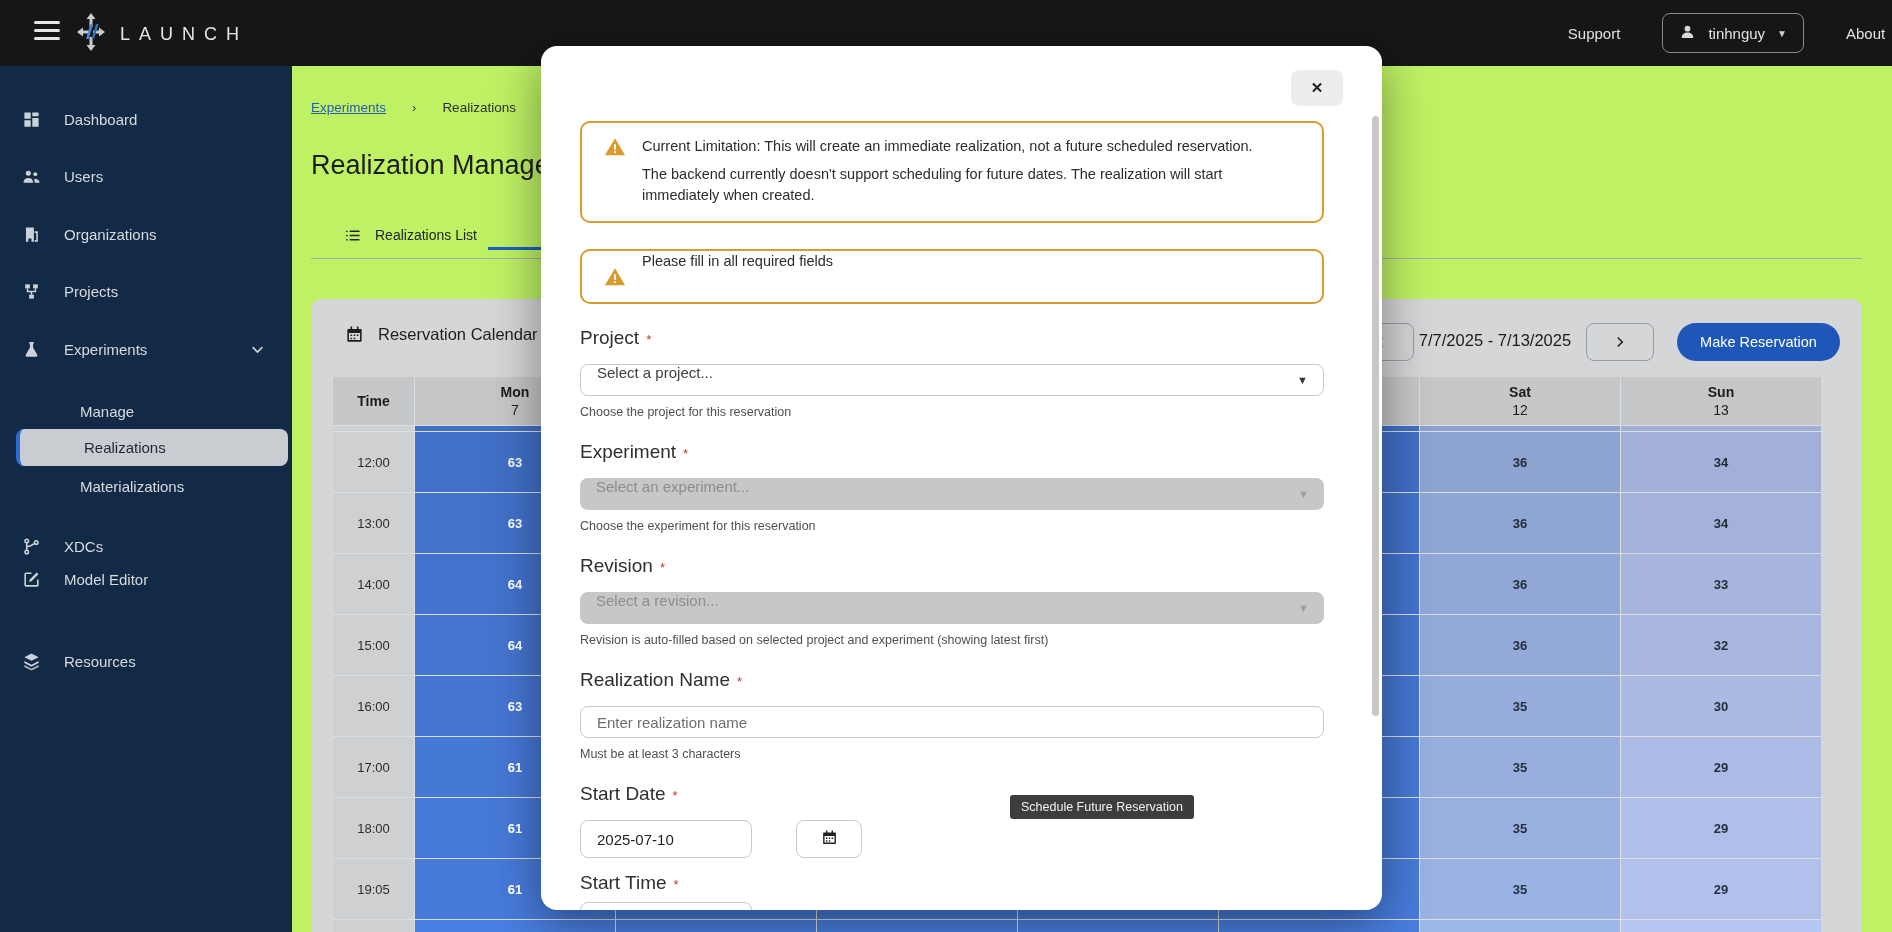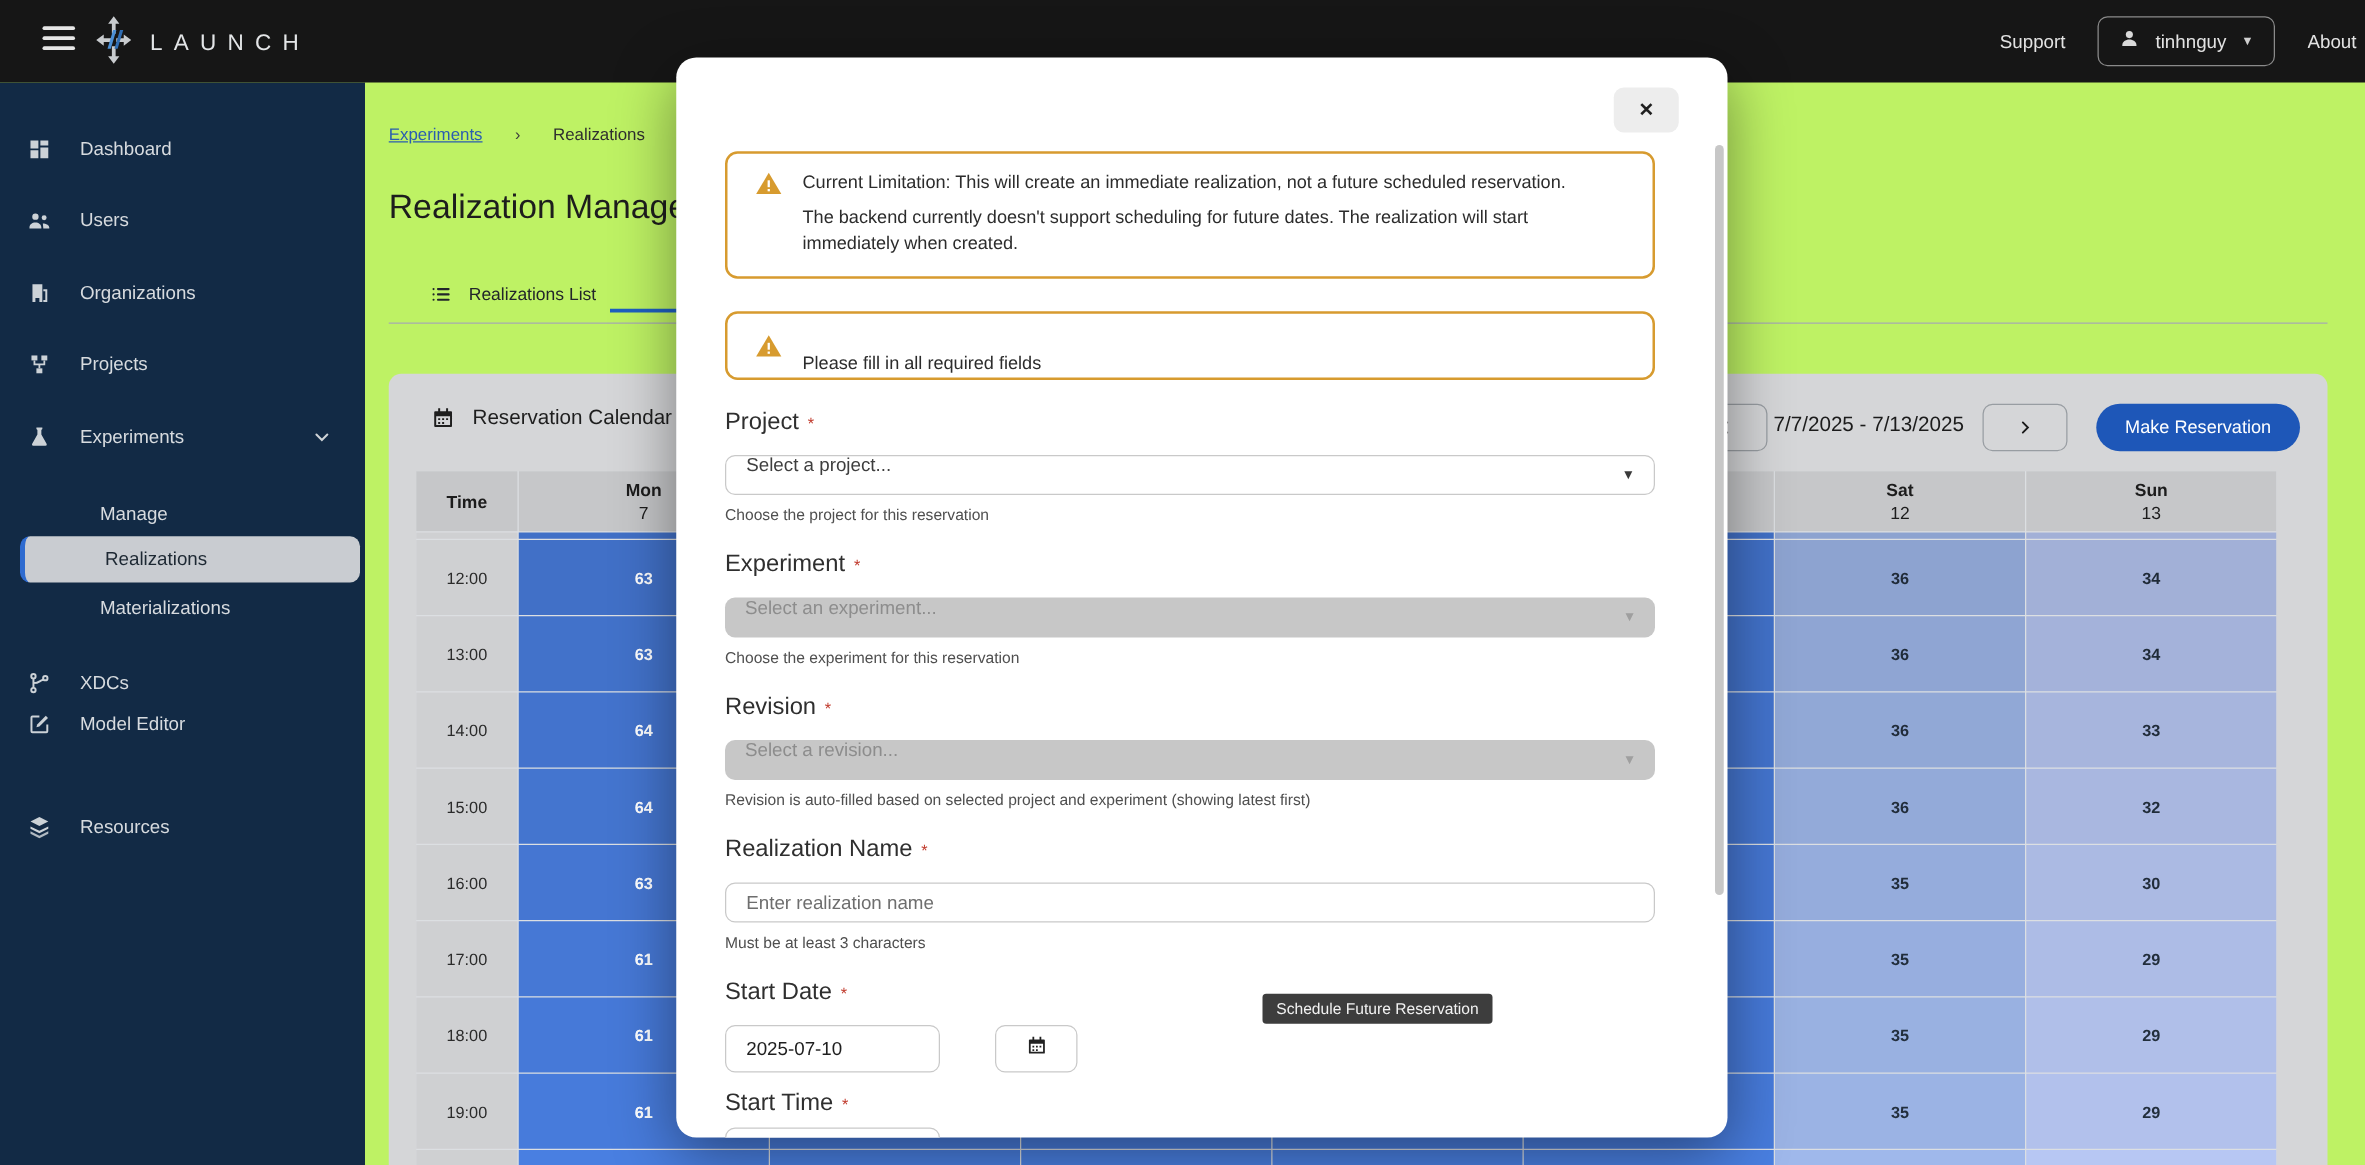--- a/index.html
+++ b/index.html
@@ -5,21 +5,21 @@
   html,body{margin:0;padding:0;background:#9aa0a6;}
   *{box-sizing:border-box;font-family:"Liberation Sans",sans-serif;}
   #stage{position:relative;width:1892px;height:932px;overflow:hidden;background:#bef264;}
 
   
   .navbar{position:absolute;left:0;top:0;width:1892px;height:66px;background:#161616;z-index:20;}
   .hamburger{position:absolute;left:34px;top:21px;width:26px;height:22px;cursor:pointer;}
   .hamburger span{display:block;height:3px;background:#e6e6e6;border-radius:2px;margin:0 0 5px 0;}
   .brand{position:absolute;left:74px;top:12px;display:flex;align-items:center;gap:12px;cursor:pointer;}
   .brand-text{color:#e3e5e7;font-size:18px;font-weight:300;letter-spacing:9px;}
-  .nav-right{position:absolute;right:0;top:0;height:66px;display:flex;align-items:center;gap:26px;padding-right:0;}
+  .nav-right{position:absolute;right:0;top:0;height:66px;display:flex;align-items:center;gap:42px;padding-right:0;}
   .nav-link{color:#e3e3e3;font-size:15px;cursor:pointer;white-space:nowrap;}
   .nav-link.about{width:46px;overflow:hidden;}
   .user-pill{display:flex;align-items:center;gap:12px;border:1px solid #8a8a8a;border-radius:8px;height:40px;padding:0 16px;color:#e3e3e3;cursor:pointer;}
   .user-name{font-size:15px;}
   .caret{font-size:10px;color:#cfcfcf;}
 
   
   .sidebar{position:absolute;left:0;top:66px;width:292px;height:866px;background:#122a45;z-index:5;}
   .side-item{position:absolute;left:0;width:292px;height:30px;display:flex;align-items:center;color:#d7dbdf;font-size:15px;cursor:pointer;}
   .side-item .s-icon{position:absolute;left:22px;width:19px;height:19px;color:#ccd2d7;}
@@ -65,21 +65,21 @@
   .g-cell.vivid{color:#ffffff;}
   .g-cell.sat,.g-cell.sun{color:#1f2a37;}
   .cal-scrollbar{position:absolute;left:1518px;top:371px;width:10px;height:229px;background:#878787;border-radius:5px;cursor:grab;}
 
   
   .modal{position:absolute;left:541px;top:46px;width:841px;height:864px;background:#ffffff;border-radius:16px;box-shadow:0 14px 50px rgba(0,0,0,.42);overflow:hidden;z-index:40;}
   .modal-close{position:absolute;left:750px;top:24px;width:52px;height:36px;background:#ededed;border-radius:8px;display:flex;align-items:center;justify-content:center;font-size:15px;font-weight:700;color:#1f1f1f;cursor:pointer;}
   .modal-scrollbar{position:absolute;right:3px;top:70px;width:7px;height:600px;background:#c7c7c7;border-radius:4px;cursor:grab;}
   .wbox{position:absolute;left:39px;width:744px;border:2px solid #d79b2f;border-radius:10px;background:#fff;color:#2c2c2c;font-size:14.5px;line-height:21px;padding:13px 24px 13px 60px;}
   .wbox.first{top:75px;height:102px;}
-  .wbox.second{top:203px;height:55px;display:flex;align-items:flex-end;padding-top:0;padding-bottom:0;}
+  .wbox.second{top:203px;height:55px;display:flex;align-items:flex-start;padding-top:0;padding-bottom:0;}
   .w-icon{position:absolute;left:22px;top:13px;width:22px;height:22px;color:#d79b2f;}
   .wbox.second .w-icon{top:15px;}
   .w-icon svg{width:100%;height:100%;display:block;}
   .w-line2{margin-top:7px;}
 
   .field{position:absolute;left:39px;width:744px;}
   .f-label{font-size:19px;color:#2f2f2f;font-weight:500;}
   .f-req{color:#c0392b;font-size:13px;margin-left:7px;}
   .f-select{position:relative;margin-top:15px;height:32px;border-radius:8px;display:flex;align-items:center;padding:0 40px 16px 16px;font-size:15px;cursor:pointer;}
   .f-select.enabled{background:#fff;border:1px solid #c9c9c9;color:#3e3e3e;}
@@ -371,21 +371,21 @@
         <div class="gcell g-cell sat" style="height: 60px; background: rgb(141, 163, 208); filter: brightness(1.07);">35</div>
         <div class="gcell g-cell sun" style="height: 60px; background: rgb(162, 176, 215); filter: brightness(1.07);">29</div>
         <div class="gcell g-time" style="height: 60px;">18:00</div>
         <div class="gcell g-cell vivid" style="height: 60px; background: rgb(65, 112, 199); filter: brightness(1.084);">61</div>
         <div class="gcell g-cell vivid" style="height: 60px; background: rgb(65, 112, 199); filter: brightness(1.084);"></div>
         <div class="gcell g-cell vivid" style="height: 60px; background: rgb(65, 112, 199); filter: brightness(1.084);"></div>
         <div class="gcell g-cell vivid" style="height: 60px; background: rgb(65, 112, 199); filter: brightness(1.084);"></div>
         <div class="gcell g-cell vivid" style="height: 60px; background: rgb(65, 112, 199); filter: brightness(1.084);"></div>
         <div class="gcell g-cell sat" style="height: 60px; background: rgb(141, 163, 208); filter: brightness(1.084);">35</div>
         <div class="gcell g-cell sun" style="height: 60px; background: rgb(162, 176, 215); filter: brightness(1.084);">29</div>
-        <div class="gcell g-time" style="height: 60px;">19:00</div>
+        <div class="gcell g-time" style="height: 60px;">19:05</div>
         <div class="gcell g-cell vivid" style="height: 60px; background: rgb(65, 112, 199); filter: brightness(1.098);">61</div>
         <div class="gcell g-cell vivid" style="height: 60px; background: rgb(65, 112, 199); filter: brightness(1.098);"></div>
         <div class="gcell g-cell vivid" style="height: 60px; background: rgb(65, 112, 199); filter: brightness(1.098);"></div>
         <div class="gcell g-cell vivid" style="height: 60px; background: rgb(65, 112, 199); filter: brightness(1.098);"></div>
         <div class="gcell g-cell vivid" style="height: 60px; background: rgb(65, 112, 199); filter: brightness(1.098);"></div>
         <div class="gcell g-cell sat" style="height: 60px; background: rgb(141, 163, 208); filter: brightness(1.098);">35</div>
         <div class="gcell g-cell sun" style="height: 60px; background: rgb(162, 176, 215); filter: brightness(1.098);">29</div>
         <div class="gcell g-time" style="height: 60px;"></div>
         <div class="gcell g-cell vivid" style="height: 60px; background: rgb(65, 112, 199); filter: brightness(1.13);"></div>
         <div class="gcell g-cell vivid" style="height: 60px; background: rgb(65, 112, 199); filter: brightness(1.13);"></div>

